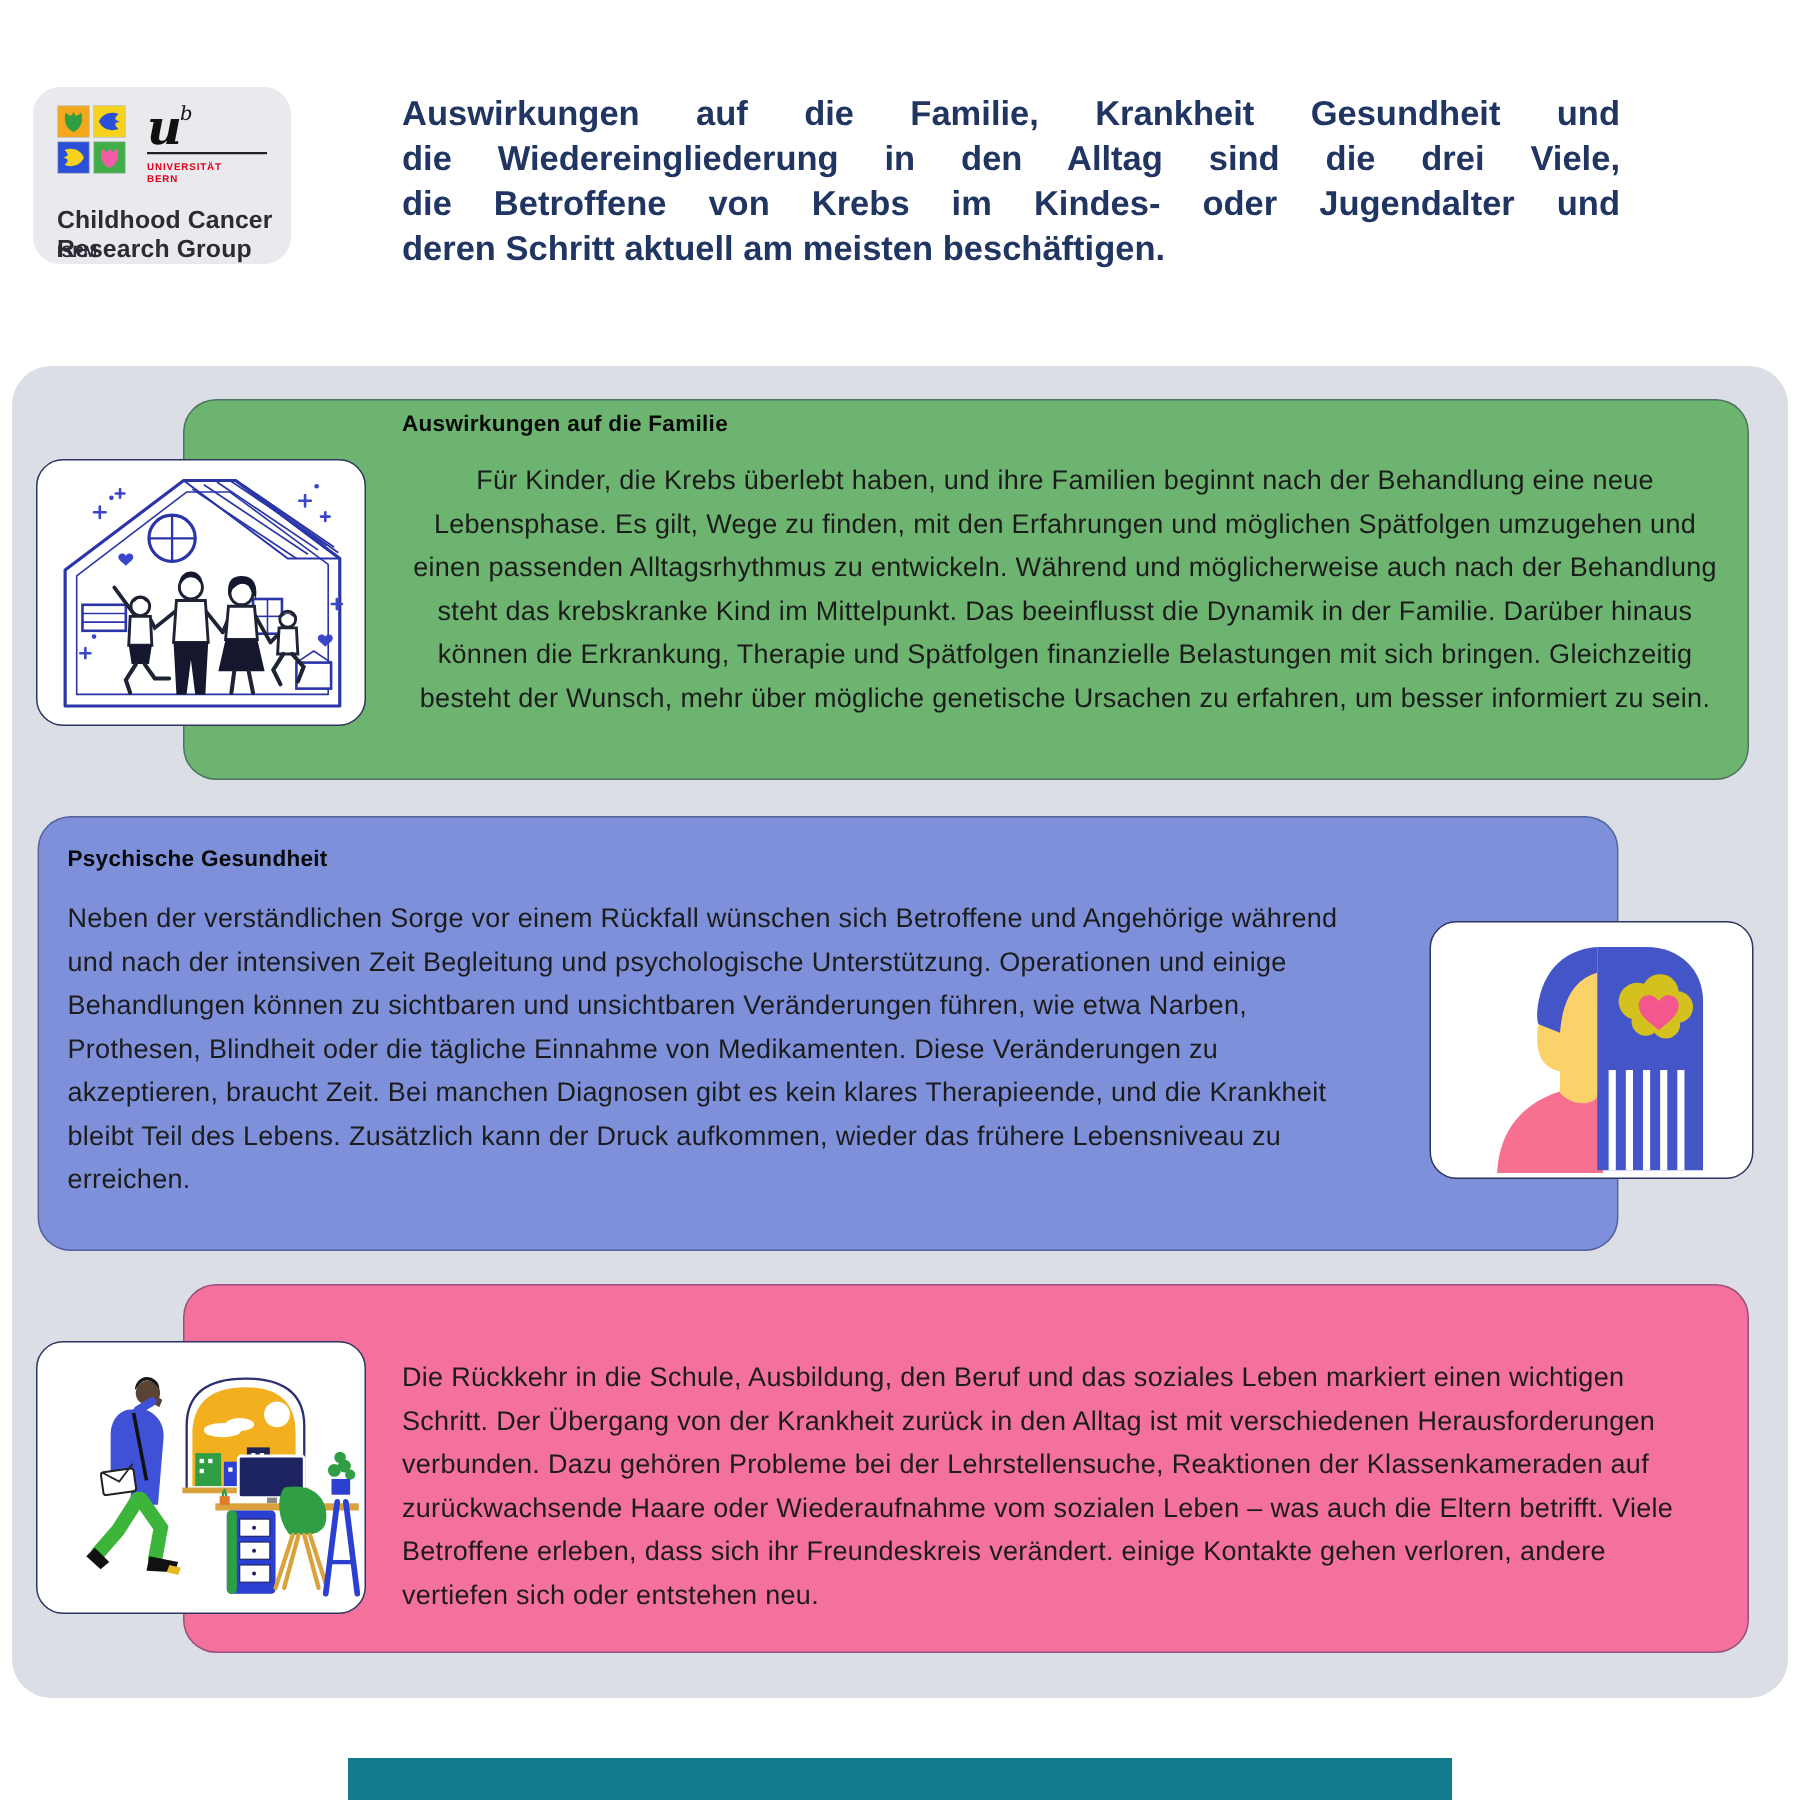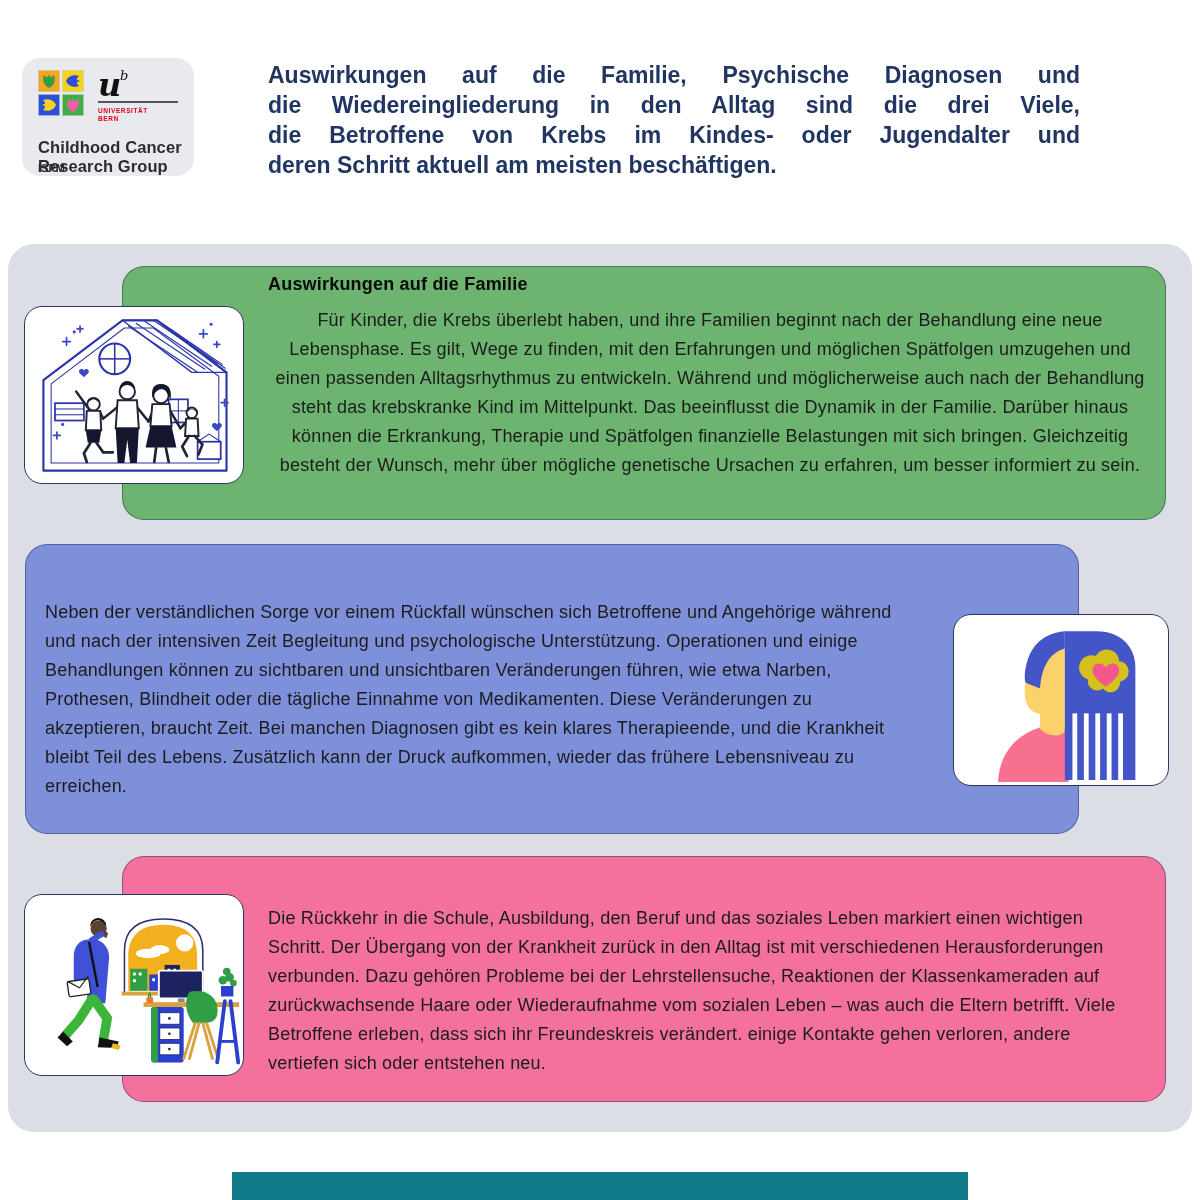--- a/index.html
+++ b/index.html
@@ -17,21 +17,21 @@
          font-size:23px;line-height:30px;}
   .intro .jl{text-align:justify;text-align-last:justify;}
   
   .panel{position:absolute;left:8px;top:244px;width:1184px;height:888px;background:#dcdee6;
          border-radius:26px;}
   
   .card{position:absolute;border-radius:22px;border:1px solid rgba(35,40,80,.45);box-sizing:border-box;}
   .card-green{left:122px;top:266px;width:1044px;height:254px;background:#6cb46f;}
   .card-blue{left:25px;top:544px;width:1054px;height:290px;background:#7e90da;}
   .card-pink{left:122px;top:856px;width:1044px;height:246px;background:#f4719e;}
-  .card-title{position:absolute;font-size:18px;font-weight:bold;color:#0a0a0a;letter-spacing:.2px;}
+  .card-title{position:absolute;font-size:15px;font-weight:bold;color:#0a0a0a;letter-spacing:.2px;}
   .card-body{position:absolute;font-size:18px;line-height:29px;color:#1c1c1c;letter-spacing:.2px;}
   .t-green{left:268px;top:274px;}  .b-green{left:268px;top:306px;width:884px;text-align:center;}
   .t-blue{left:45px;top:564px;}    .b-blue{left:45px;top:598px;width:872px;}
   .t-pink{left:268px;top:872px;}   .b-pink{left:268px;top:904px;width:868px;}
   
   .illus{position:absolute;background:#fff;border:1.5px solid #2e3560;border-radius:18px;
          box-sizing:border-box;display:flex;align-items:center;justify-content:center;}
   .illus-family{left:24px;top:306px;width:220px;height:178px;}
   .illus-head{left:953px;top:614px;width:216px;height:172px;}
   .illus-office{left:24px;top:894px;width:220px;height:182px;}
@@ -62,21 +62,21 @@
       <text x="24" y="14" font-family="DejaVu Serif, serif" font-style="italic" font-size="13" fill="#111">b</text>
       <line x1="2" y1="36" x2="82" y2="36" stroke="#222" stroke-width="1.5"></line>
       <text x="2" y="47" font-size="6.5" font-weight="bold" letter-spacing="0.6" fill="#e2001a">UNIVERSITÄT</text>
       <text x="2" y="55" font-size="6.5" font-weight="bold" letter-spacing="0.6" fill="#e2001a">BERN</text>
     </svg>
     <div class="org-name">Childhood Cancer Research Group</div>
     <div class="org-unit">ISPM</div>
   </div>
 
   <div class="intro">
-    <div class="jl">Auswirkungen auf die Familie, Psychische Diagnosen und</div>
+    <div class="jl">Auswirkungen auf die Familie, Krankheit Gesundheit und</div>
     <div class="jl">die Wiedereingliederung in den Alltag sind die drei Viele,</div>
     <div class="jl">die Betroffene von Krebs im Kindes- oder Jugendalter und</div>
     <div>deren Schritt aktuell am meisten beschäftigen.</div>
   </div>
 
   <div class="panel"></div>
 
   <div class="card card-green"></div>
   <div class="card-title t-green">Auswirkungen auf die Familie</div>
   <div class="card-body b-green">Für Kinder, die Krebs überlebt haben, und ihre Familien beginnt nach der Behandlung eine neue Lebensphase. Es gilt, Wege zu finden, mit den Erfahrungen und möglichen Spätfolgen umzugehen und einen passenden Alltagsrhythmus zu entwickeln. Während und möglicherweise auch nach der Behandlung steht das krebskranke Kind im Mittelpunkt. Das beeinflusst die Dynamik in der Familie. Darüber hinaus können die Erkrankung, Therapie und Spätfolgen finanzielle Belastungen mit sich bringen. Gleichzeitig besteht der Wunsch, mehr über mögliche genetische Ursachen zu erfahren, um besser informiert zu sein.</div>
@@ -168,20 +168,21 @@
       <path d="M165,105 a5.5,5.5 0 0 1 10,0 l-2,-1.2 a3.8,3.8 0 0 0 -6,0 Z" fill="#14172e"></path>
       <path d="M164,112 L176,112 L177,130 L163,130 Z" fill="#fff" stroke="#1e2433" stroke-width="2"></path>
       <g stroke="#1e2433" stroke-width="2.8" stroke-linecap="round" fill="none">
         <path d="M167,130 L160,141 L165,151"></path>
           <path d="M173,130 L181,139 L177,149"></path>
       </g>
     </svg>
   </div>
 
   <div class="card card-blue"></div>
+  <div class="card-title t-blue">Psychische Gesundheit</div>
   <div class="card-body b-blue">Neben der verständlichen Sorge vor einem Rückfall wünschen sich Betroffene und Angehörige während und nach der intensiven Zeit Begleitung und psychologische Unterstützung. Operationen und einige Behandlungen können zu sichtbaren und unsichtbaren Veränderungen führen, wie etwa Narben, Prothesen, Blindheit oder die tägliche Einnahme von Medikamenten. Diese Veränderungen zu akzeptieren, braucht Zeit. Bei manchen Diagnosen gibt es kein klares Therapieende, und die Krankheit bleibt Teil des Lebens. Zusätzlich kann der Druck aufkommen, wieder das frühere Lebensniveau zu erreichen.</div>
 
   <div class="illus illus-head">
     <svg width="208" height="164" viewBox="0 0 216 172">
       <path d="M42,172 C44,130 76,114 102,112 L116,118 L116,172 Z" fill="#f7708f"></path>
       <path d="M112,30 C84,34 70,54 70,78 C70,92 76,99 86,101 L86,116 C94,125 108,125 112,119 Z" fill="#fbd26a"></path>
       <path d="M112,14 L146,14 C170,14 186,30 186,52 L186,170 L112,170 Z" fill="#4456c7"></path>
       <path d="M112,14 C86,16 72,34 70,60 C70,64 70,66 71,68 L86,74 C88,48 98,36 112,32 Z" fill="#4456c7"></path>
       <g fill="#ffffff">
         <rect x="120" y="100" width="5" height="70"></rect>

